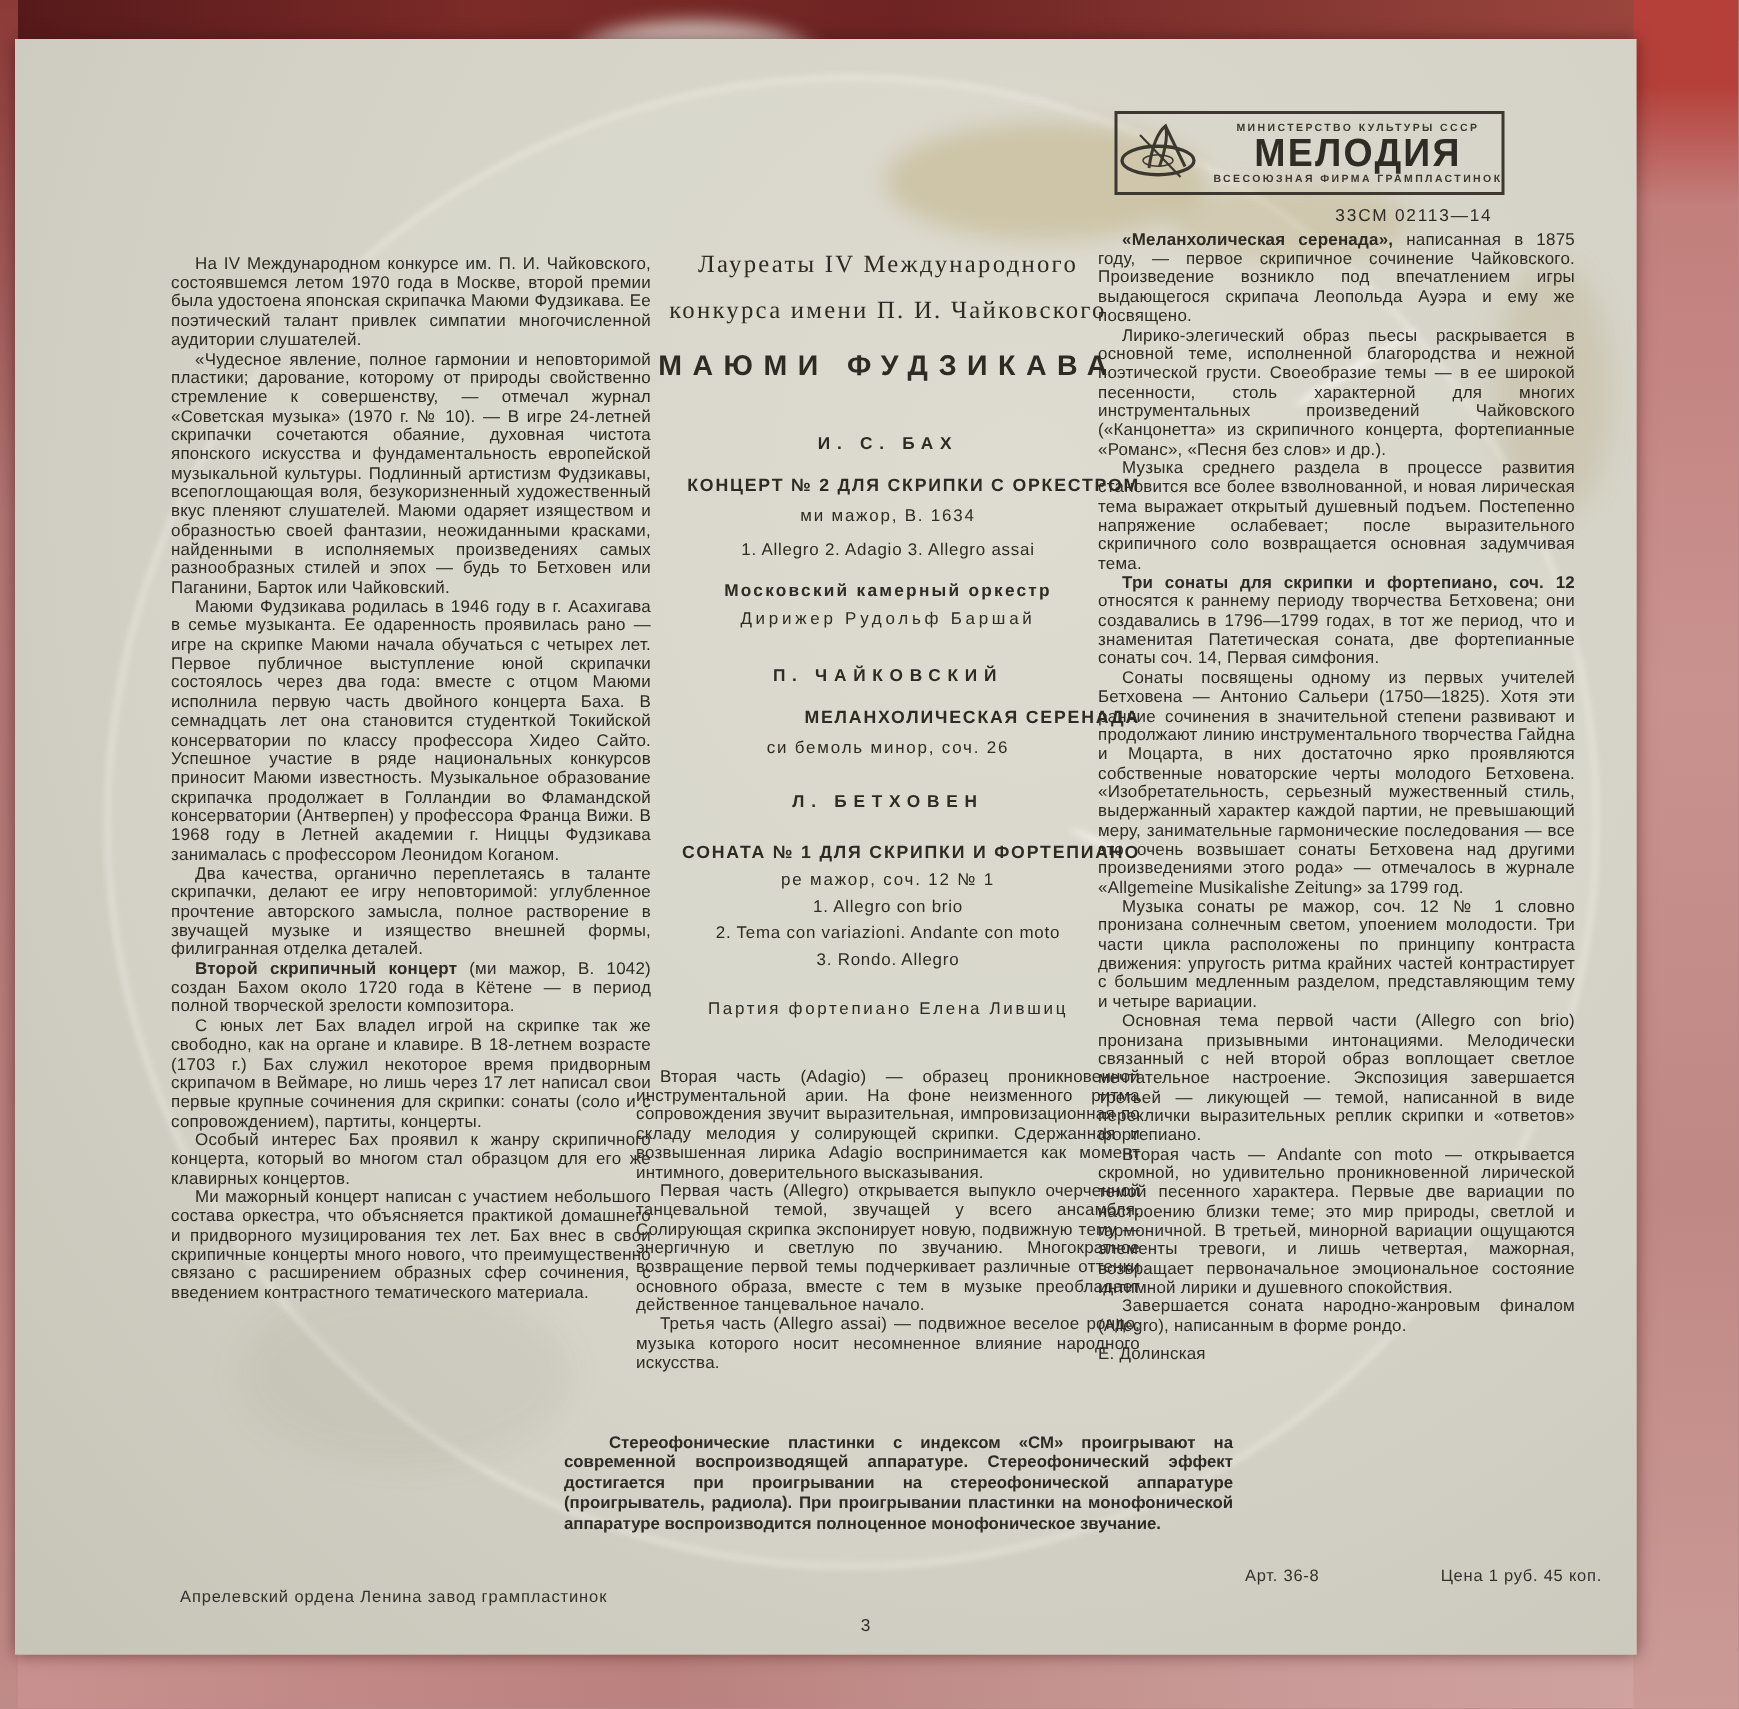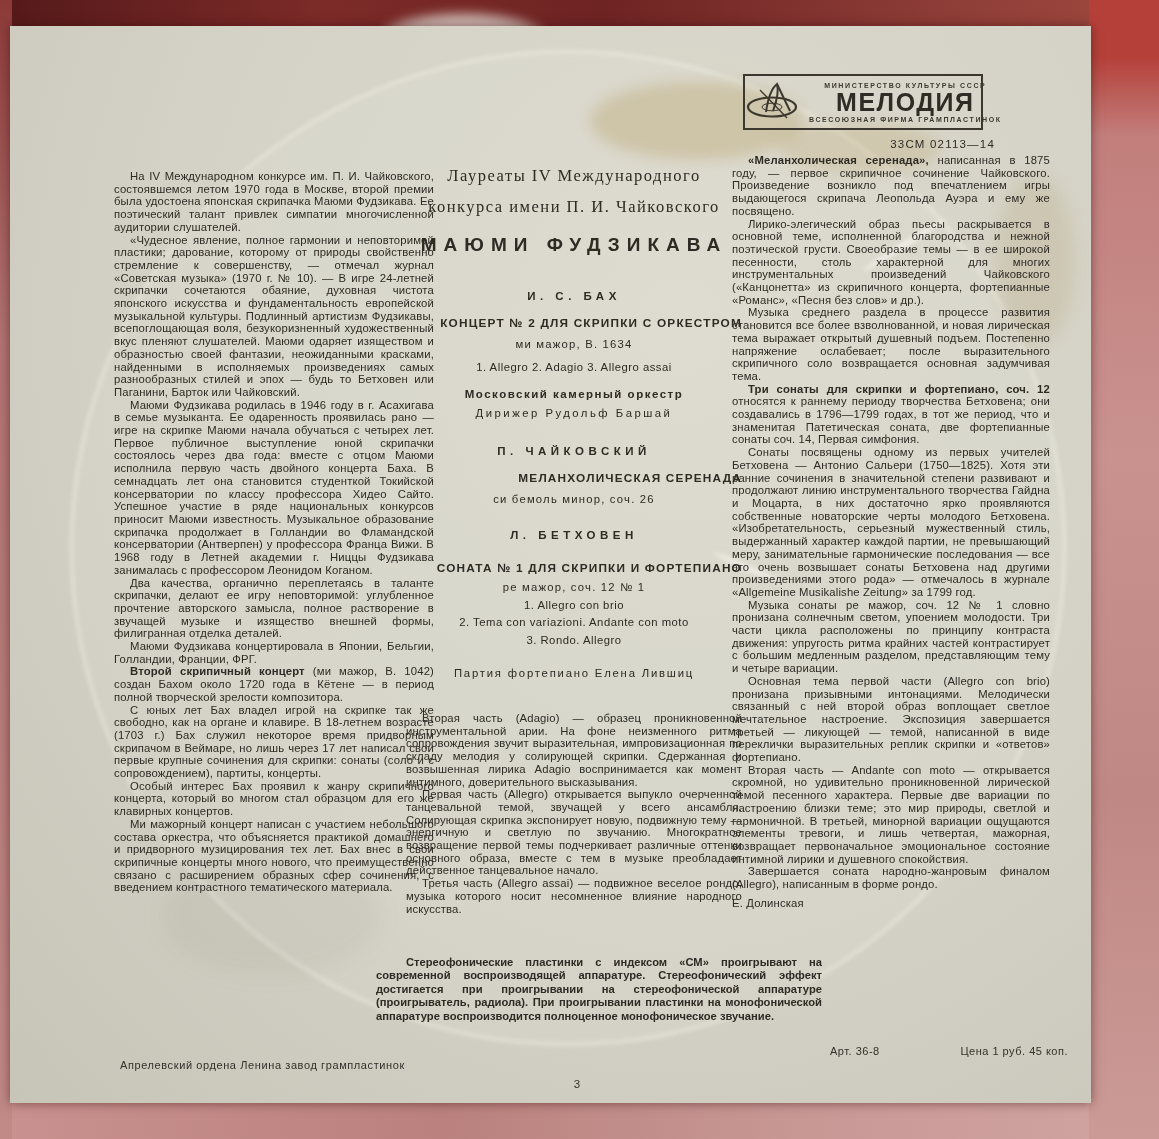--- a/index.html
+++ b/index.html
@@ -30,38 +30,38 @@
     border:3px solid rgba(242,241,233,.55);background:rgba(255,255,255,.07);
     filter:blur(2px);pointer-events:none;}
   .stain{position:absolute;border-radius:50%;pointer-events:none;}
   .stain.s1{left:580px;top:56px;width:215px;height:78px;background:rgba(176,150,82,.30);filter:blur(7px);}
   .stain.s2{left:770px;top:96px;width:160px;height:52px;background:rgba(176,150,82,.22);filter:blur(7px);}
   .stain.s3{left:986px;top:150px;width:78px;height:170px;background:rgba(160,140,84,.18);filter:blur(9px);}
   .stain.s4{left:846px;top:216px;width:96px;height:6px;background:rgba(245,244,238,.8);filter:blur(2px);transform:rotate(-32deg);}
   .stain.s5{left:700px;top:540px;width:78px;height:5px;background:rgba(245,244,238,.8);filter:blur(2px);transform:rotate(24deg);}
   .stain.s6{left:150px;top:830px;width:220px;height:120px;background:rgba(120,112,92,.07);filter:blur(10px);}
   
-  .logo-box{position:absolute;left:733px;top:48px;width:240px;height:56px;
+  .logo-box{position:absolute;left:733px;top:48px;width:260px;height:56px;
     border:2px solid #3c382f;display:flex;box-sizing:border-box;background:rgba(255,255,255,.04);}
   .logo-icon-cell{width:74px;display:flex;align-items:center;justify-content:center;box-sizing:border-box;}
   .logo-text-cell{flex:1;display:flex;flex-direction:column;align-items:center;justify-content:center;
     padding:2px 2px;box-sizing:border-box;}
   .logo-small{font-size:7px;letter-spacing:1.6px;font-weight:bold;color:#3c382f;white-space:nowrap;line-height:9px;}
   .logo-brand{font-size:25px;font-weight:bold;letter-spacing:1.5px;line-height:25px;color:#2f2b25;transform:scaleY(1.05);}
   .catalog{position:absolute;left:733px;top:112px;width:252px;text-align:right;
     font-size:11.5px;letter-spacing:1.2px;color:#2f2b26;}
   
   .col{position:absolute;font-size:11.3px;line-height:12.7px;text-align:justify;letter-spacing:.15px;}
   .col-left{left:104px;top:144px;width:320px;}
   .col-right{left:722px;top:128px;width:318px;}
   .para{margin:0;text-indent:16px;}
   .para .lead{font-weight:bold;}
   .sig{margin-top:6px;text-align:left;font-size:11.3px;padding-right:6px;}
   
-  .col-center{position:absolute;left:396px;top:118px;width:336px;text-align:center;color:#2e2a24;}
+  .col-center{position:absolute;left:414px;top:118px;width:336px;text-align:center;color:#2e2a24;}
   .c-laureates{padding-top:16px;font-family:"Liberation Serif", serif;font-size:16.5px;line-height:31px;letter-spacing:1.5px;}
   .c-artist{margin-top:12px;font-size:19px;font-weight:bold;letter-spacing:7px;line-height:22px;}
   .c-composer{font-size:11.5px;font-weight:bold;letter-spacing:4.5px;line-height:13px;}
   .c-title{font-size:11.8px;font-weight:bold;letter-spacing:1.2px;line-height:14px;text-align:right;}
   .c-key{font-size:11.3px;letter-spacing:1.2px;line-height:13px;}
   .c-mvt{font-size:11.3px;letter-spacing:.5px;line-height:13px;}
   .c-orch{font-size:11.5px;font-weight:bold;letter-spacing:1.5px;line-height:14px;}
   .c-cond{font-size:11.3px;letter-spacing:2.5px;line-height:13px;}
   .c-pianist{font-size:11.3px;letter-spacing:1.8px;line-height:13px;}
   .mt34{margin-top:34px}.mt25{margin-top:25px}.mt23{margin-top:23px}.mt20{margin-top:20px}
@@ -110,21 +110,20 @@
       <div class="logo-small">ВСЕСОЮЗНАЯ ФИРМА ГРАМПЛАСТИНОК</div>
     </div>
   </div>
   <div class="catalog">33СМ 02113—14</div>
 
   <div class="col col-left">
     <p class="para">На IV Международном конкурсе им. П. И. Чайковского, состоявшемся летом 1970 года в Москве, второй премии была удостоена японская скрипачка Маюми Фудзикава. Ее поэтический талант привлек симпатии многочисленной аудитории слушателей.</p>
     <p class="para">«Чудесное явление, полное гармонии и неповторимой пластики; дарование, которому от природы свойственно стремление к совершенству, — отмечал журнал «Советская музыка» (1970 г. № 10). — В игре 24-летней скрипачки сочетаются обаяние, духовная чистота японского искусства и фундаментальность европейской музыкальной культуры. Подлинный артистизм Фудзикавы, всепоглощающая воля, безукоризненный художественный вкус пленяют слушателей. Маюми одаряет изяществом и образностью своей фантазии, неожиданными красками, найденными в исполняемых произведениях самых разнообразных стилей и эпох — будь то Бетховен или Паганини, Барток или Чайковский.</p>
     <p class="para">Маюми Фудзикава родилась в 1946 году в г. Асахигава в семье музыканта. Ее одаренность проявилась рано — игре на скрипке Маюми начала обучаться с четырех лет. Первое публичное выступление юной скрипачки состоялось через два года: вместе с отцом Маюми исполнила первую часть двойного концерта Баха. В семнадцать лет она становится студенткой Токийской консерватории по классу профессора Хидео Сайто. Успешное участие в ряде национальных конкурсов приносит Маюми известность. Музыкальное образование скрипачка продолжает в Голландии во Фламандской консерватории (Антверпен) у профессора Франца Вижи. В 1968 году в Летней академии г. Ниццы Фудзикава занималась с профессором Леонидом Коганом.</p>
     <p class="para">Два качества, органично переплетаясь в таланте скрипачки, делают ее игру неповторимой: углубленное прочтение авторского замысла, полное растворение в звучащей музыке и изящество внешней формы, филигранная отделка деталей.</p>
-    <p class="para">Маюми Фудзикава концертировала в Японии, Бельгии, Голландии, Франции, ФРГ.</p>
     <p class="para"><b class="lead">Второй скрипичный концерт</b><span> (ми мажор, B. 1042) создан Бахом около 1720 года в Кётене — в период полной творческой зрелости композитора.</span></p>
     <p class="para">С юных лет Бах владел игрой на скрипке так же свободно, как на органе и клавире. В 18-летнем возрасте (1703 г.) Бах служил некоторое время придворным скрипачом в Веймаре, но лишь через 17 лет написал свои первые крупные сочинения для скрипки: сонаты (соло и с сопровождением), партиты, концерты.</p>
     <p class="para">Особый интерес Бах проявил к жанру скрипичного концерта, который во многом стал образцом для его же клавирных концертов.</p>
     <p class="para">Ми мажорный концерт написан с участием небольшого состава оркестра, что объясняется практикой домашнего и придворного музицирования тех лет. Бах внес в свои скрипичные концерты много нового, что преимущественно связано с расширением образных сфер сочинения, с введением контрастного тематического материала.</p>
   </div>
 
   <div class="col-center">
     <div class="c-laureates">
       <div>Лауреаты IV Международного</div>
       <div>конкурса имени П. И. Чайковского</div>

